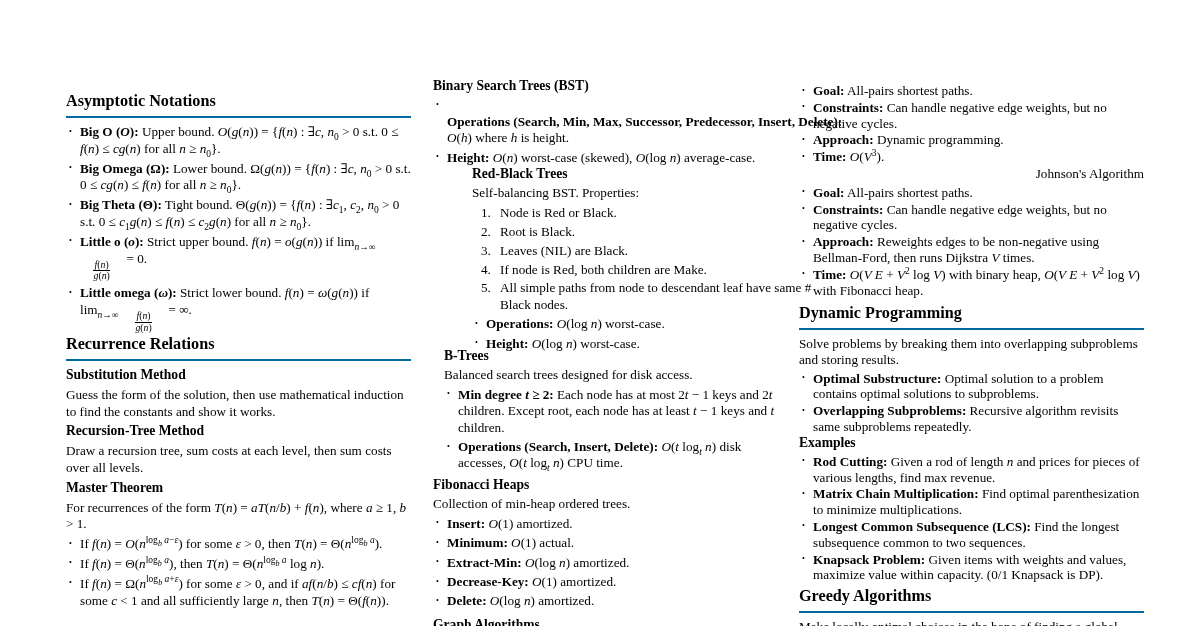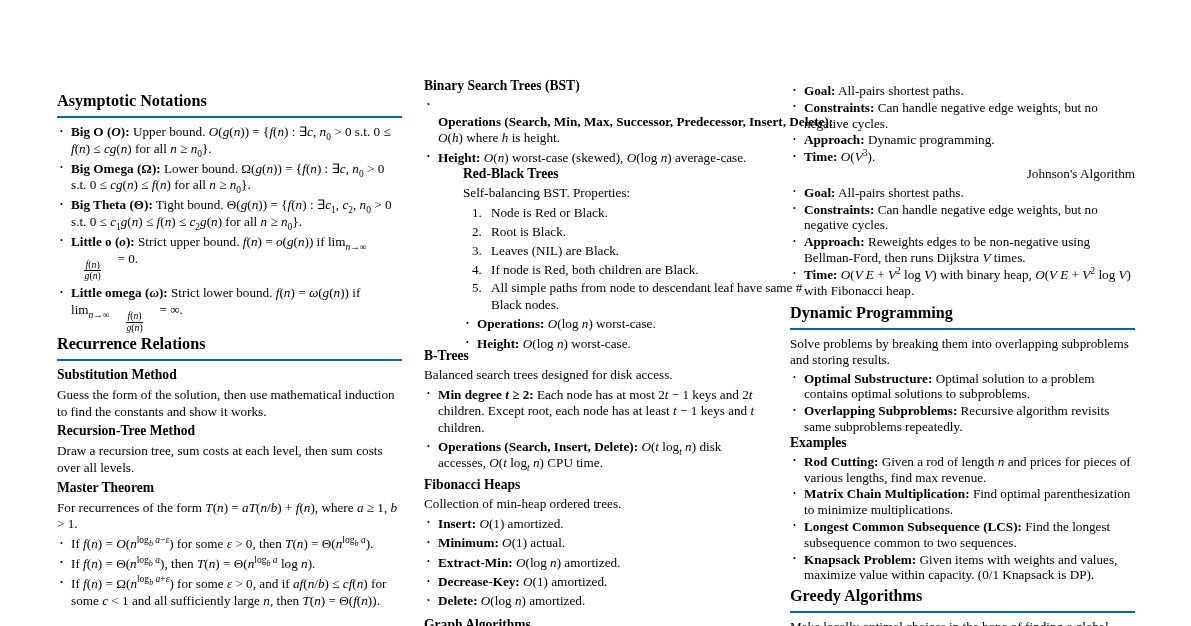--- a/index.html
+++ b/index.html
@@ -3,21 +3,21 @@
 <meta charset="utf-8">
 <style>
   html,body{margin:0;padding:0;}
   body{
     width:1191px;height:626px;overflow:hidden;position:relative;
     background:#ffffff;color:#000000;
     font-family:"Liberation Serif","DejaVu Serif",serif;
     font-size:13.2px;
   }
   .col{position:absolute;width:345px;}
-  .seg{position:absolute;left:0;width:100%;font-family:Liberation Serif, serif;}
+  .seg{position:absolute;left:9px;width:100%;}
   .col-left  .seg{line-height:16.8px;}
   .col-mid   .seg{line-height:16.4px;}
   .col-right .seg{line-height:15.8px;}
   .h1{
     font-weight:bold;font-size:16.2px;line-height:19px;
     border-bottom:2px solid #0369a1;padding-bottom:5px;margin:0 0 6px 0;
   }
   .h3{font-weight:bold;font-size:13.6px;margin:0 0 3px 0;}
   .h3.mt{}
   .hplain{font-weight:normal;margin:0 0 2px 0;text-align:right;}
@@ -125,29 +125,29 @@
         <div class="li"><b>Height:</b> <i>O</i>(<i>n</i>) worst-case (skewed), <i>O</i>(log <i>n</i>) average-case.</div>
       </div>
     </div>
     <div class="seg" style="top: 166px; margin-left: 39px;">
       <div class="h3">Red-Black Trees</div>
       <div class="p">Self-balancing BST. Properties:</div>
       <div class="list">
         <div class="ni"><span class="num">1.</span><span class="ni-text">Node is Red or Black.</span></div>
         <div class="ni"><span class="num">2.</span><span class="ni-text">Root is Black.</span></div>
         <div class="ni"><span class="num">3.</span><span class="ni-text">Leaves (NIL) are Black.</span></div>
-        <div class="ni"><span class="num">4.</span><span class="ni-text">If node is Red, both children are Black.</span></div>
+        <div class="ni"><span class="num">4.</span><span class="ni-text">If node is Red, both children are Make.</span></div>
         <div class="ni"><span class="num">5.</span><span class="ni-text">All simple paths from node to descendant leaf have same # Black nodes.</span></div>
       </div>
       <div class="list">
         <div class="li"><b>Operations:</b> <i>O</i>(log <i>n</i>) worst-case.</div>
         <div class="li"><b>Height:</b> <i>O</i>(log <i>n</i>) worst-case.</div>
       </div>
     </div>
-    <div class="seg" style="top: 348px;">
+    <div class="seg" style="top: 348px; margin-left: 11px;">
       <div class="h3">B-Trees</div>
       <div class="p">Balanced search trees designed for disk access.</div>
       <div class="list">
         <div class="li"><b>Min degree <i>t</i> ≥ 2:</b> Each node has at most 2<i>t</i> − 1 keys and 2<i>t</i> children. Except root, each node has at least <i>t</i> − 1 keys and <i>t</i> children.</div>
         <div class="li"><b>Operations (Search, Insert, Delete):</b> <i>O</i>(<i>t</i> log<sub><i>t</i></sub> <i>n</i>) disk accesses, <i>O</i>(<i>t</i> log<sub><i>t</i></sub> <i>n</i>) CPU time.</div>
       </div>
     </div>
     <div class="seg" style="top: 477px;">
       <div class="h3">Fibonacci Heaps</div>
       <div class="p">Collection of min-heap ordered trees.</div>

